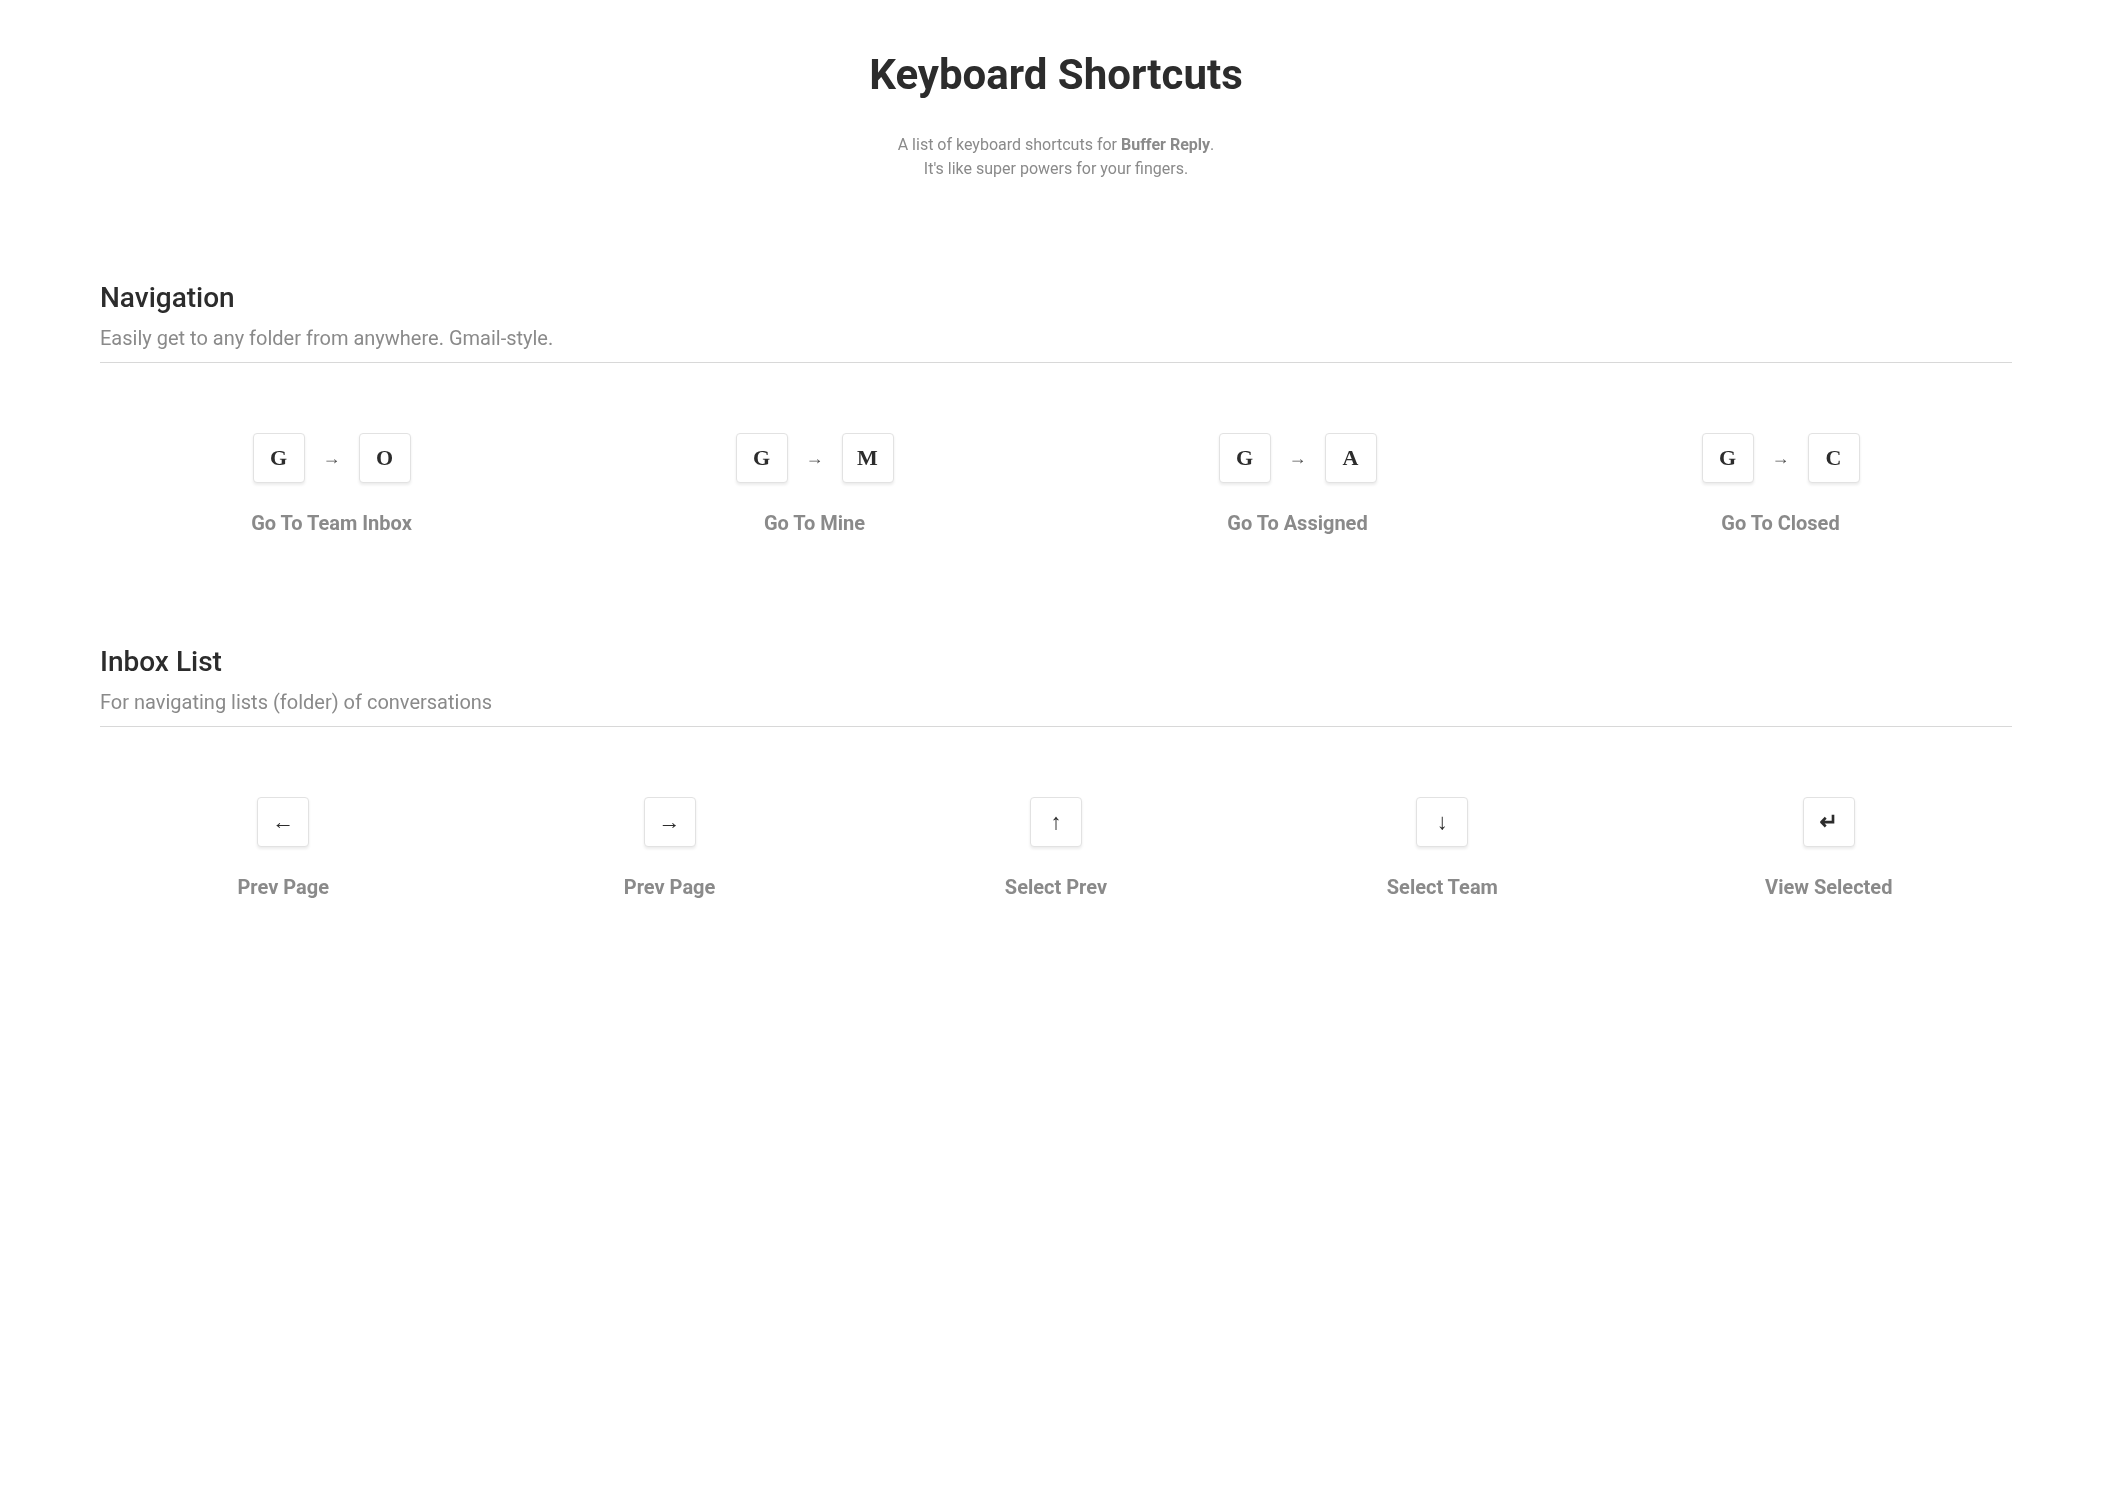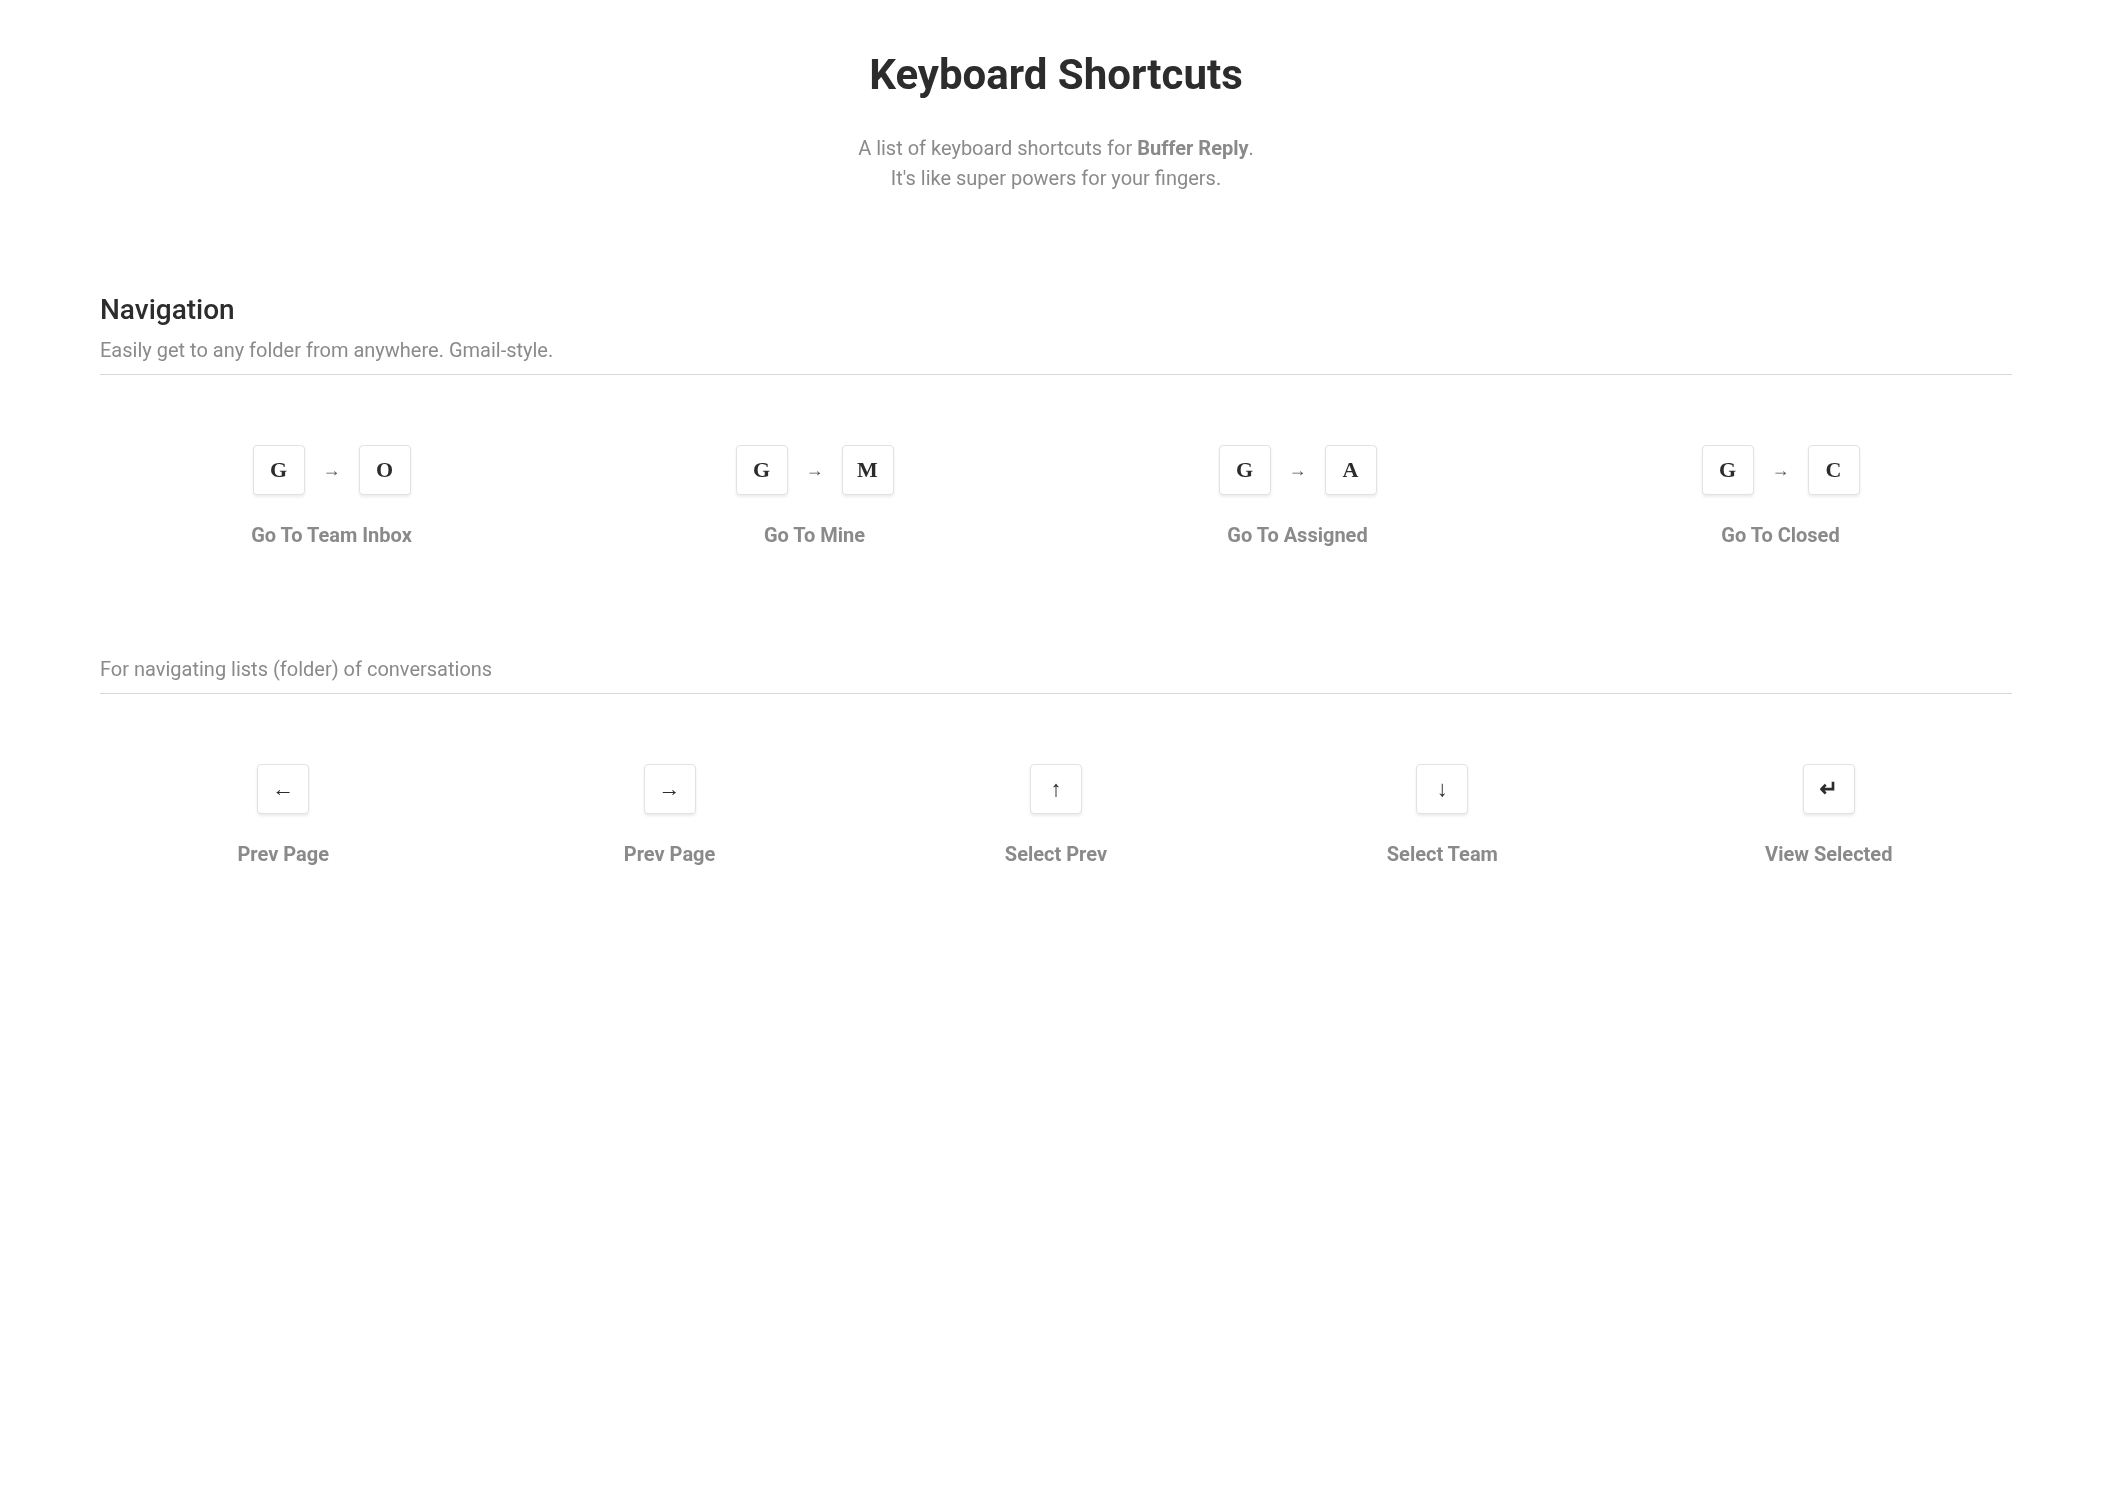--- a/index.html
+++ b/index.html
@@ -21,21 +21,21 @@
     }
 
     .page-title {
       font-size: 42px;
       font-weight: 700;
       color: #2c2c2c;
       margin-bottom: 34px;
     }
 
     .subtitle {
-      font-size: 20px;
+      font-size: 16px;
       color: #8a8a8a;
       font-weight: 400;
       line-height: 1.5;
       text-align: center;
     }
 
     .subtitle-strong {
       font-weight: 700;
       color: #8a8a8a;
     }
@@ -173,20 +173,21 @@
         <span class="sequence-arrow">→</span>
         <span class="key">C</span>
       </div>
       <div class="shortcut-label">Go To Closed</div>
     </div>
 
   </div>
 </div>
 
 <div class="section">
+  <h2 class="section-title">Inbox List</h2>
   <p class="section-desc">For navigating lists (folder) of conversations</p>
   <hr class="section-divider">
   <div class="shortcuts-row">
 
     <div class="shortcut-item">
       <div class="key-sequence">
         <span class="key key-symbol">←</span>
       </div>
       <div class="shortcut-label">Prev Page</div>
     </div>

